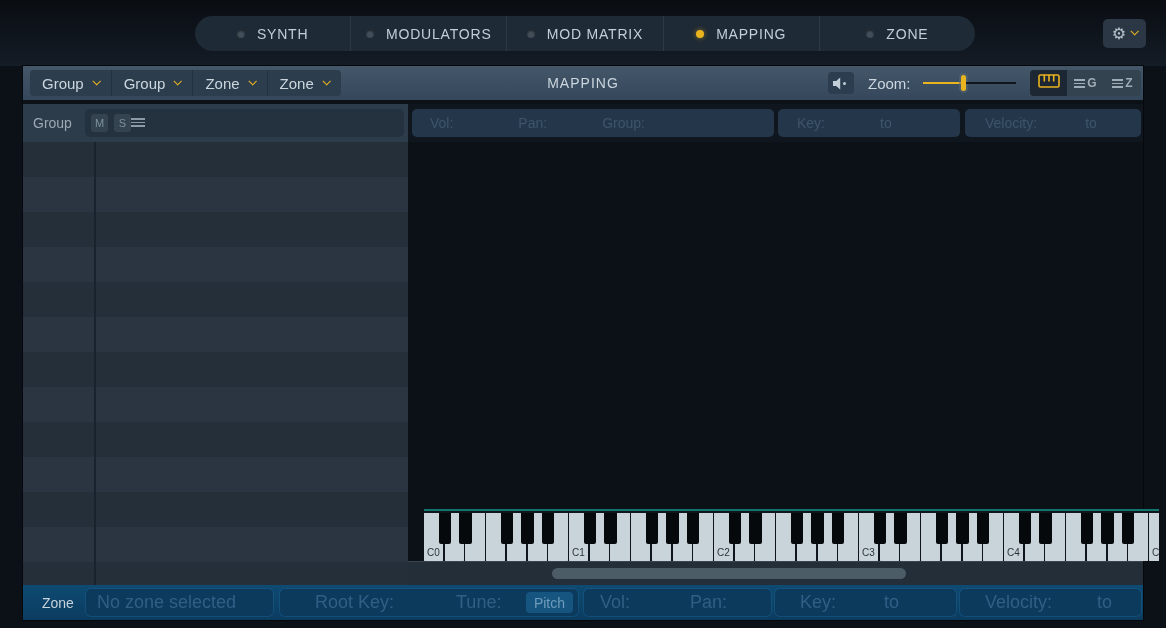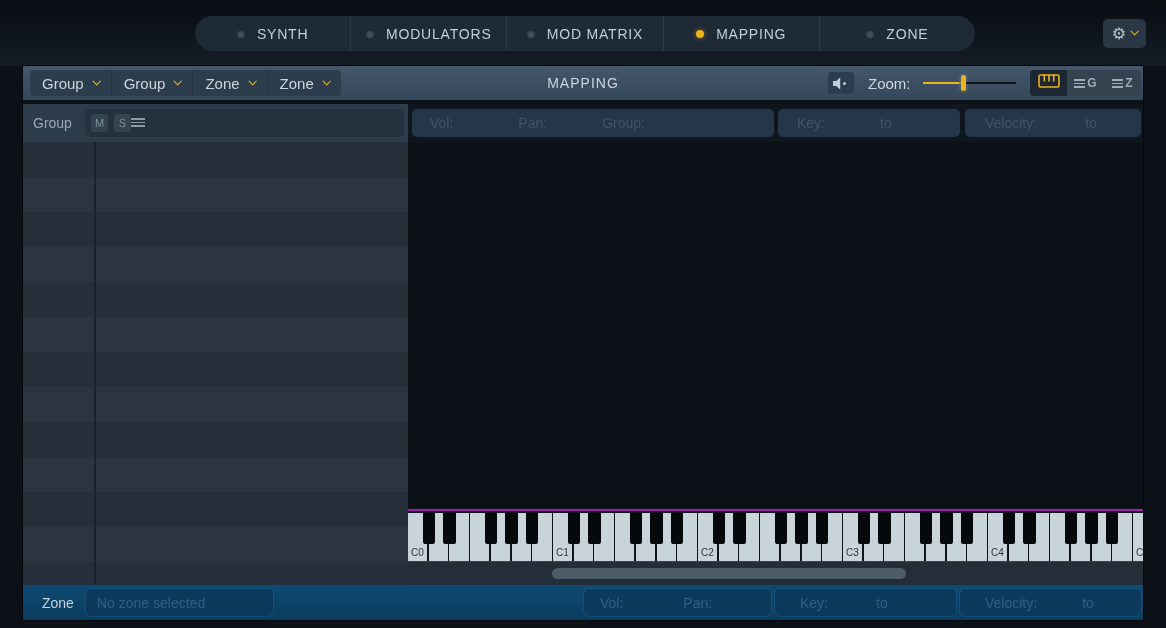--- a/index.html
+++ b/index.html
@@ -90,41 +90,41 @@
   .grid { position:absolute; left:385px; top:76px; width:735px; height:367px;
     border-left:2px solid #060f18;
     background-image:
       repeating-linear-gradient(180deg, rgba(4,22,38,.55) 0 1px, transparent 1px 46.7px),
       repeating-linear-gradient(90deg, #0d3456 0 12.08px, #0a2b47 12.08px 24.17px);
     background-position:0 47px, 0 0;
     display:flex; align-items:flex-start; justify-content:center; }
   .dragmsg { margin-top:132px; color:#5e7b91; font-size:17px; }
 
   
-  .keyboard { position:absolute; left:385px; top:443px; width:735px; height:52px;
-    background:#10151b; overflow:hidden; border-top:2px solid #a21caf; }
+  .keyboard { position:absolute; left:401px; top:443px; width:735px; height:52px;
+    background:#10151b; overflow:hidden; border-top:2px solid #0f766e; }
   .wkey { position:absolute; top:2px; height:49px; background:#c9d3da; border-radius:0 0 2px 2px; }
   .bkey { position:absolute; top:2px; width:12.4px; height:31px; background:#06090c; z-index:2;
     border-radius:0 0 2px 2px; }
   .octlabel { position:absolute; bottom:3px; z-index:1; color:#2c343b; font-size:10px; }
 
   
   .scrollzone { position:absolute; left:385px; top:495px; width:735px; height:24px;
     background:#232e38; border-top:1px solid #39444e; }
   .scrollthumb { position:absolute; left:144px; top:6px; width:354px; height:11px;
     background:#4c5c67; border-radius:6px; }
 
   
   .zonerow { position:absolute; left:0; top:519px; width:1120px; height:35px;
     background:linear-gradient(180deg,#0e4a72 0%,#0b3c60 100%); }
   .zonelabel { position:absolute; left:19px; top:0; height:35px; display:flex; align-items:center;
     color:#c8d3db; font-size:14px; }
   .zbox { position:absolute; top:4px; height:27px; border-radius:5px; background:#0b3a5d;
     box-shadow:0 0 0 1px rgba(35,105,155,.35); display:flex; align-items:center; }
-  .zbox span { color:#2f5f84; font-size:14px; }
+  .zbox span { color:#2f5f84; font-size:18px; }
   .zb-sel { left:63px; width:187px; }
   .zb-root { left:257px; width:298px; }
   .zb-vp { left:561px; width:187px; }
   .zb-key { left:752px; width:181px; }
   .zb-vel { left:937px; width:181px; }
   .pitchbtn { position:absolute; right:5px; top:3px; height:21px; padding:0 8px;
     background:#175581; border-radius:4px; display:flex; align-items:center; }
   .pitchbtn span { color:#6f9cbb; font-size:14px; }
 </style>
 </head>
@@ -327,20 +327,27 @@
 
   <div class="scrollzone">
     <div class="scrollthumb"></div>
   </div>
 
   <div class="zonerow">
     <div class="zonelabel">Zone</div>
     <div class="zbox zb-sel">
       <span style="margin-left:11px">No zone selected</span>
     </div>
+    <div class="zbox zb-root">
+      <span style="margin-left:35px">Root Key:</span>
+      <span style="margin-left:62px">Tune:</span>
+      <div class="pitchbtn">
+        <span>Pitch</span>
+      </div>
+    </div>
     <div class="zbox zb-vp">
       <span style="margin-left:16px">Vol:</span>
       <span style="margin-left:60px">Pan:</span>
     </div>
     <div class="zbox zb-key">
       <span style="margin-left:25px">Key:</span>
       <span style="margin-left:48px">to</span>
     </div>
     <div class="zbox zb-vel">
       <span style="margin-left:25px">Velocity:</span>

